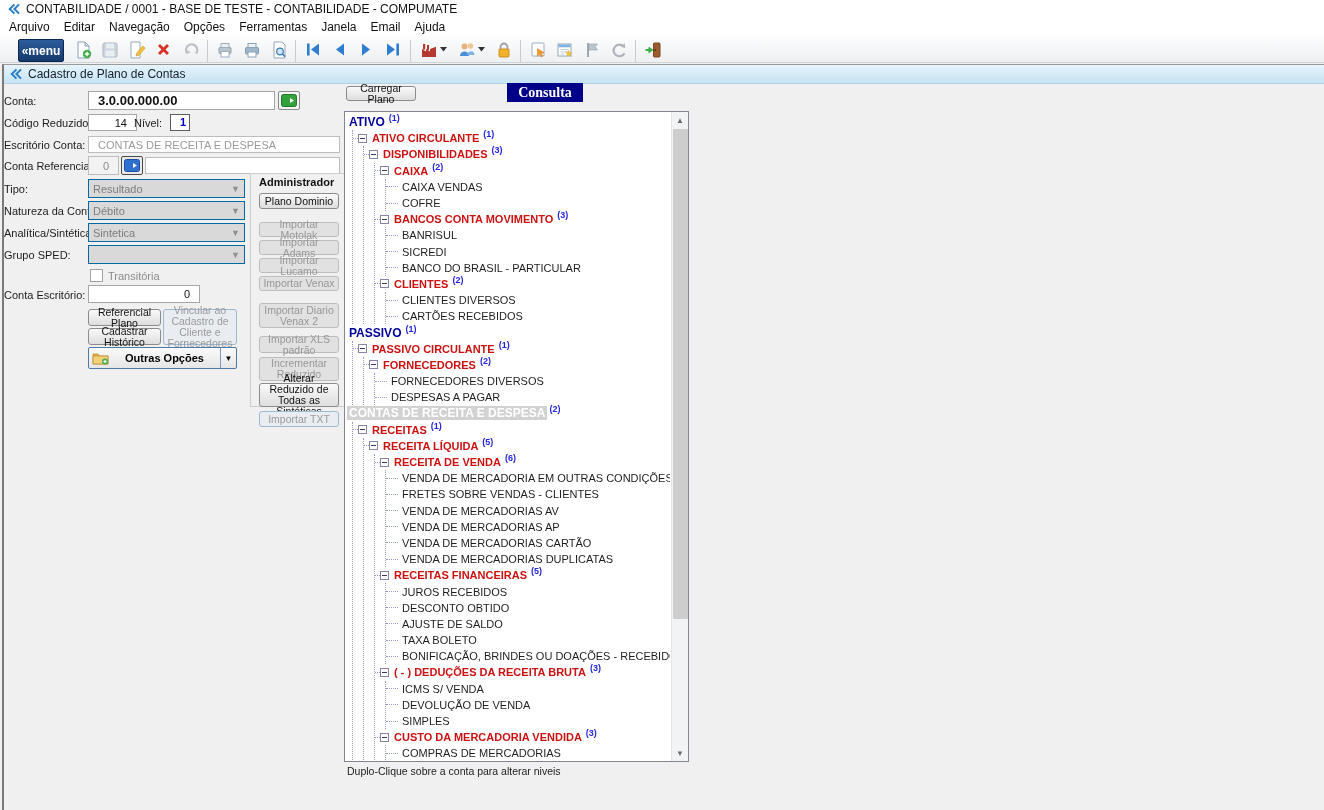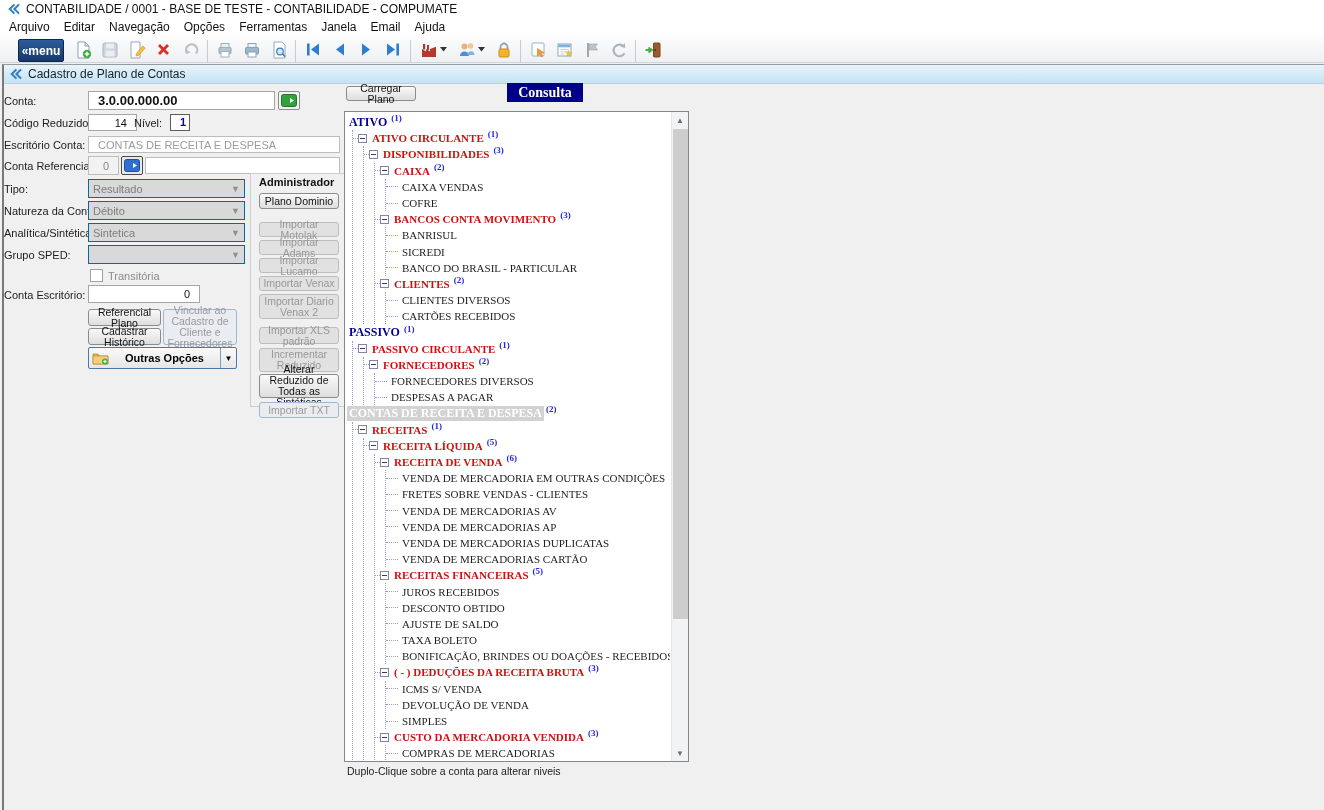--- a/index.html
+++ b/index.html
@@ -54,21 +54,21 @@
   #consulta-label { position:absolute; left:503px; top:18px; width:76px; height:19px;
     background:#000088; color:#fff; font-family:"Liberation Serif",serif; font-weight:bold;
     font-size:14px; display:flex; align-items:center; justify-content:center; }
   #tree-panel { position:absolute; left:340px; top:46px; width:345px; height:651px;
     background:#fff; border:1px solid #828790; }
   #tree-scroll { position:absolute; right:0; top:0; bottom:0; width:17px; background:#f2f3f4; border-left:1px solid #e4e6e8; }
   #tree-scroll .sarrow { position:absolute; left:0; width:100%; height:16px; display:flex; align-items:center; justify-content:center;
     color:#6a6f75; font-size:8px; background:#f2f3f4; }
   #scroll-thumb { position:absolute; left:1px; top:17px; width:15px; height:490px; background:#cdcdcd; border-radius:1px; }
   #tree { position:absolute; left:2px; top:2px; right:18px; bottom:0; overflow:hidden; font-size:11px; }
-  .trow { display:flex; align-items:center; height:16.2px; white-space:nowrap;font-family:Liberation Serif, serif; }
+  .trow { display:flex; align-items:center; height:16.2px; white-space:nowrap; }
   .tchildren { margin-left:10px; border-left:1px dotted #9a9ad2; }
   .tchildren.rootch { margin-left:5px; }
   .tbox { width:9px; height:9px; border:1px solid #8484a8; background:#fff; position:relative; flex:none; margin-right:3px; }
   .tbox::after { content:""; position:absolute; left:1px; right:1px; top:3px; height:1px; background:#3c3c60; }
   .tdash { width:5px; border-top:1px dotted #9a9ad2; flex:none; }
   .tdash.leafdash { width:12px; margin-right:2px; }
   .tlabel { padding:0 2px; }
   .trow.root .tlabel { color:#000099; font-weight:bold; font-size:12px; }
   .trow.branch .tlabel { color:#cc1111; font-weight:bold; }
   .trow.leaf .tlabel { color:#1e1e1e; }
@@ -337,21 +337,21 @@
   </div>
 
   <div id="admin-box">
     <div id="admin-title">Administrador</div>
     <div id="admin-buttons">
         <div class="btn" style="height: 16px; margin-top: 5px;">Plano Dominio</div>
         <div class="btn disabled" style="height: 15px; margin-top: 13px;">Importar Motolak</div>
         <div class="btn disabled" style="height: 15px; margin-top: 3px;">Importar Adams</div>
         <div class="btn disabled" style="height: 15px; margin-top: 3px;">Importar Lucamo</div>
         <div class="btn disabled" style="height: 15px; margin-top: 3px;">Importar Venax</div>
-        <div class="btn disabled" style="height: 25px; margin-top: 3px;">Importar Diario Venax 2</div>
+        <div class="btn disabled" style="height: 25px; margin-top: 12px;">Importar Diario Venax 2</div>
         <div class="btn disabled" style="height: 17px; margin-top: 8px;">Importar XLS padrão</div>
         <div class="btn disabled" style="height: 24px; margin-top: 4px;">Incrementar Reduzido</div>
         <div class="btn" style="height: 24px; margin-top: 2px;">Alterar Reduzido de Todas as Sintéticas</div>
         <div class="btn disabled-blue" style="height: 16px; margin-top: 4px;">Importar TXT</div>
       </div>
   </div>
 
   <div class="btn" style="left:342px;top:21px;width:70px;height:15px;border-radius:3px">Carregar Plano</div>
   <div id="consulta-label">Consulta</div>
 
@@ -498,25 +498,25 @@
                 <div class="trow leaf">
                   <span class="tdash leafdash"></span>
                   <span class="tlabel">VENDA DE MERCADORIAS AV</span>
                 </div>
                 <div class="trow leaf">
                   <span class="tdash leafdash"></span>
                   <span class="tlabel">VENDA DE MERCADORIAS AP</span>
                 </div>
                 <div class="trow leaf">
                   <span class="tdash leafdash"></span>
+                  <span class="tlabel">VENDA DE MERCADORIAS CARTÃO</span>
+                </div>
+                <div class="trow leaf">
+                  <span class="tdash leafdash"></span>
                   <span class="tlabel">VENDA DE MERCADORIAS DUPLICATAS</span>
-                </div>
-                <div class="trow leaf">
-                  <span class="tdash leafdash"></span>
-                  <span class="tlabel">VENDA DE MERCADORIAS CARTÃO</span>
                 </div>
               </div>
               <div class="trow branch">
                 <span class="tdash"></span>
                 <span class="tbox"></span>
                 <span class="tlabel">RECEITAS FINANCEIRAS</span>
                 <span class="tcount">(5)</span>
               </div>
               <div class="tchildren">
                 <div class="trow leaf">

